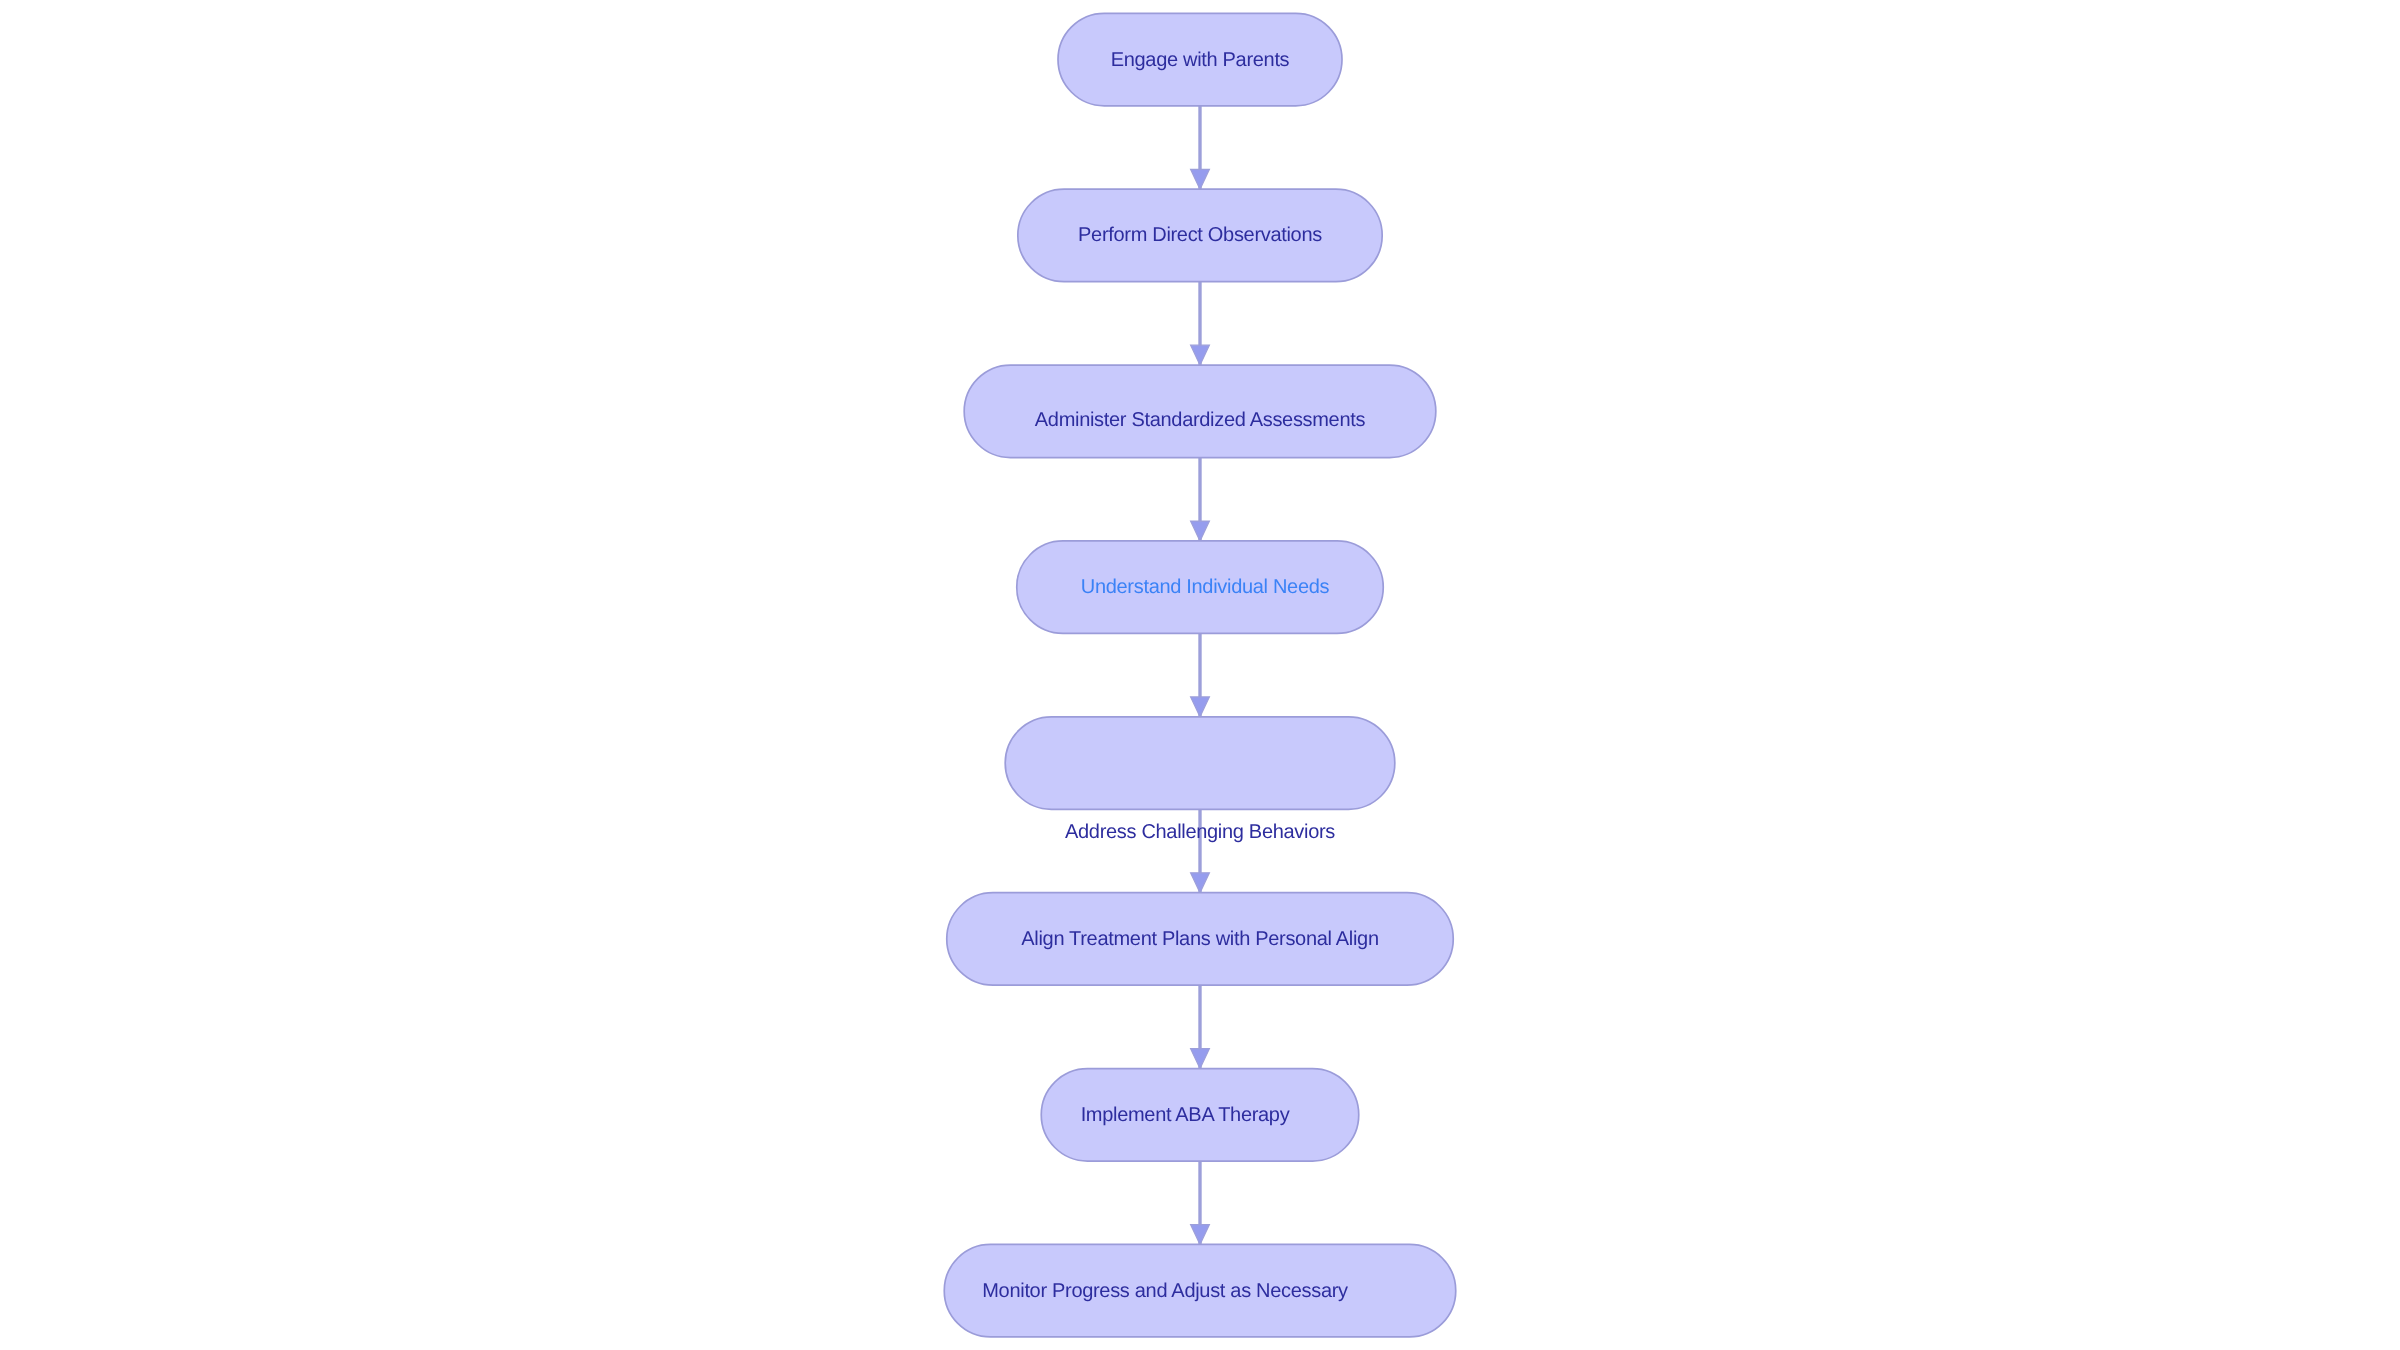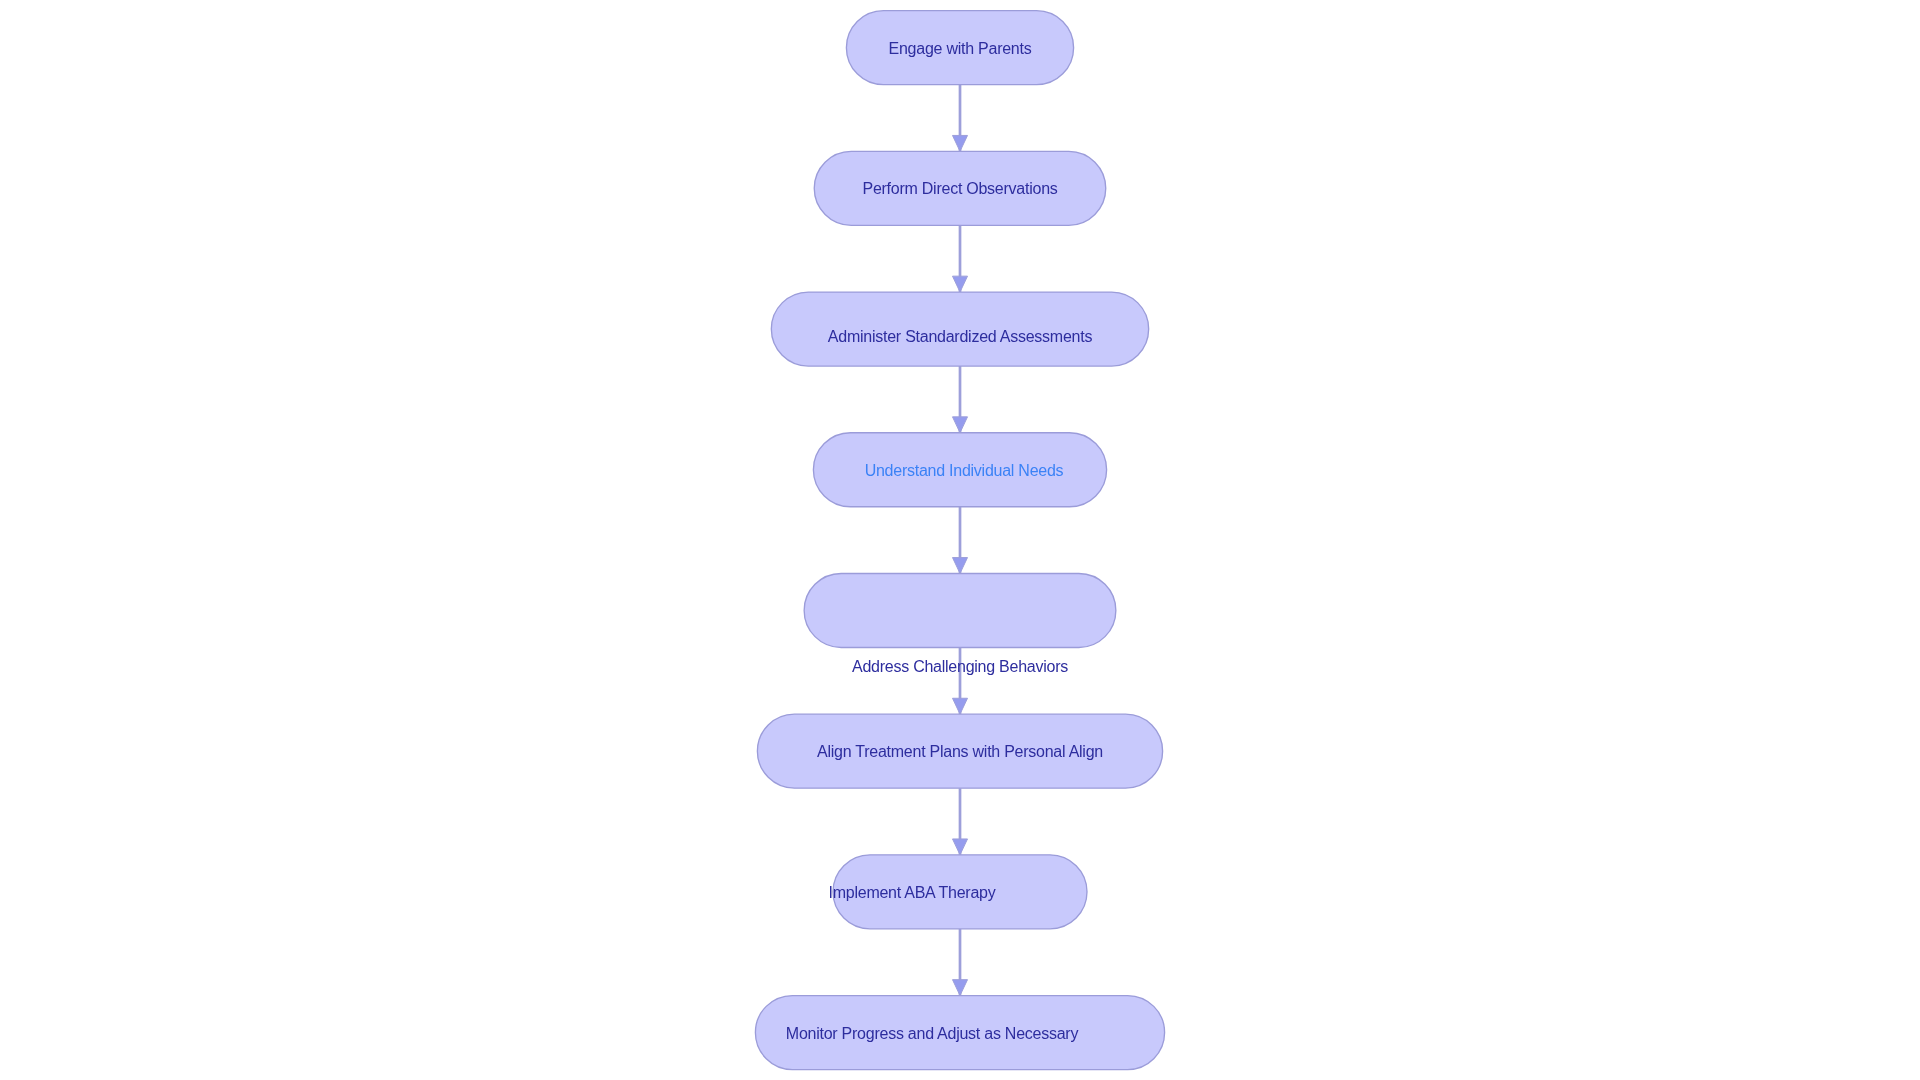--- a/index.html
+++ b/index.html
@@ -95,17 +95,17 @@
     </g>
   </svg>
 
   <div id="label-layer">
     <div class="node-label" style="left: 960px; top: 47.65px; color: rgb(45, 45, 158);">Engage with Parents</div>
     <div class="node-label" style="left: 960px; top: 188.35px; color: rgb(45, 45, 158); text-align: right;">Perform Direct Observations</div>
     <div class="node-label" style="left: 960px; top: 336px; color: rgb(45, 45, 158);">Administer Standardized Assessments</div>
     <div class="node-label" style="left: 964px; top: 469.75px; color: #3b82f6;">Understand Individual Needs</div>
     <div class="node-label" style="left: 960px; top: 641px; color: rgb(45, 45, 158); margin-top: 25px;">Address Challenging Behaviors</div>
     <div class="node-label" style="left: 960px; top: 751.15px; color: rgb(45, 45, 158);">Align Treatment Plans with Personal Align</div>
-    <div class="node-label" style="left: 912px; top: 891.85px; color: rgb(45, 45, 158);">Implement ABA Therapy</div>
+    <div class="node-label" style="left: 948px; top: 891.85px; color: rgb(45, 45, 158);">Implement ABA Therapy</div>
     <div class="node-label" style="left: 932px; top: 1032.55px; color: rgb(45, 45, 158);">Monitor Progress and Adjust as Necessary</div>
   </div>
 
 </div>
 
 </body></html>

